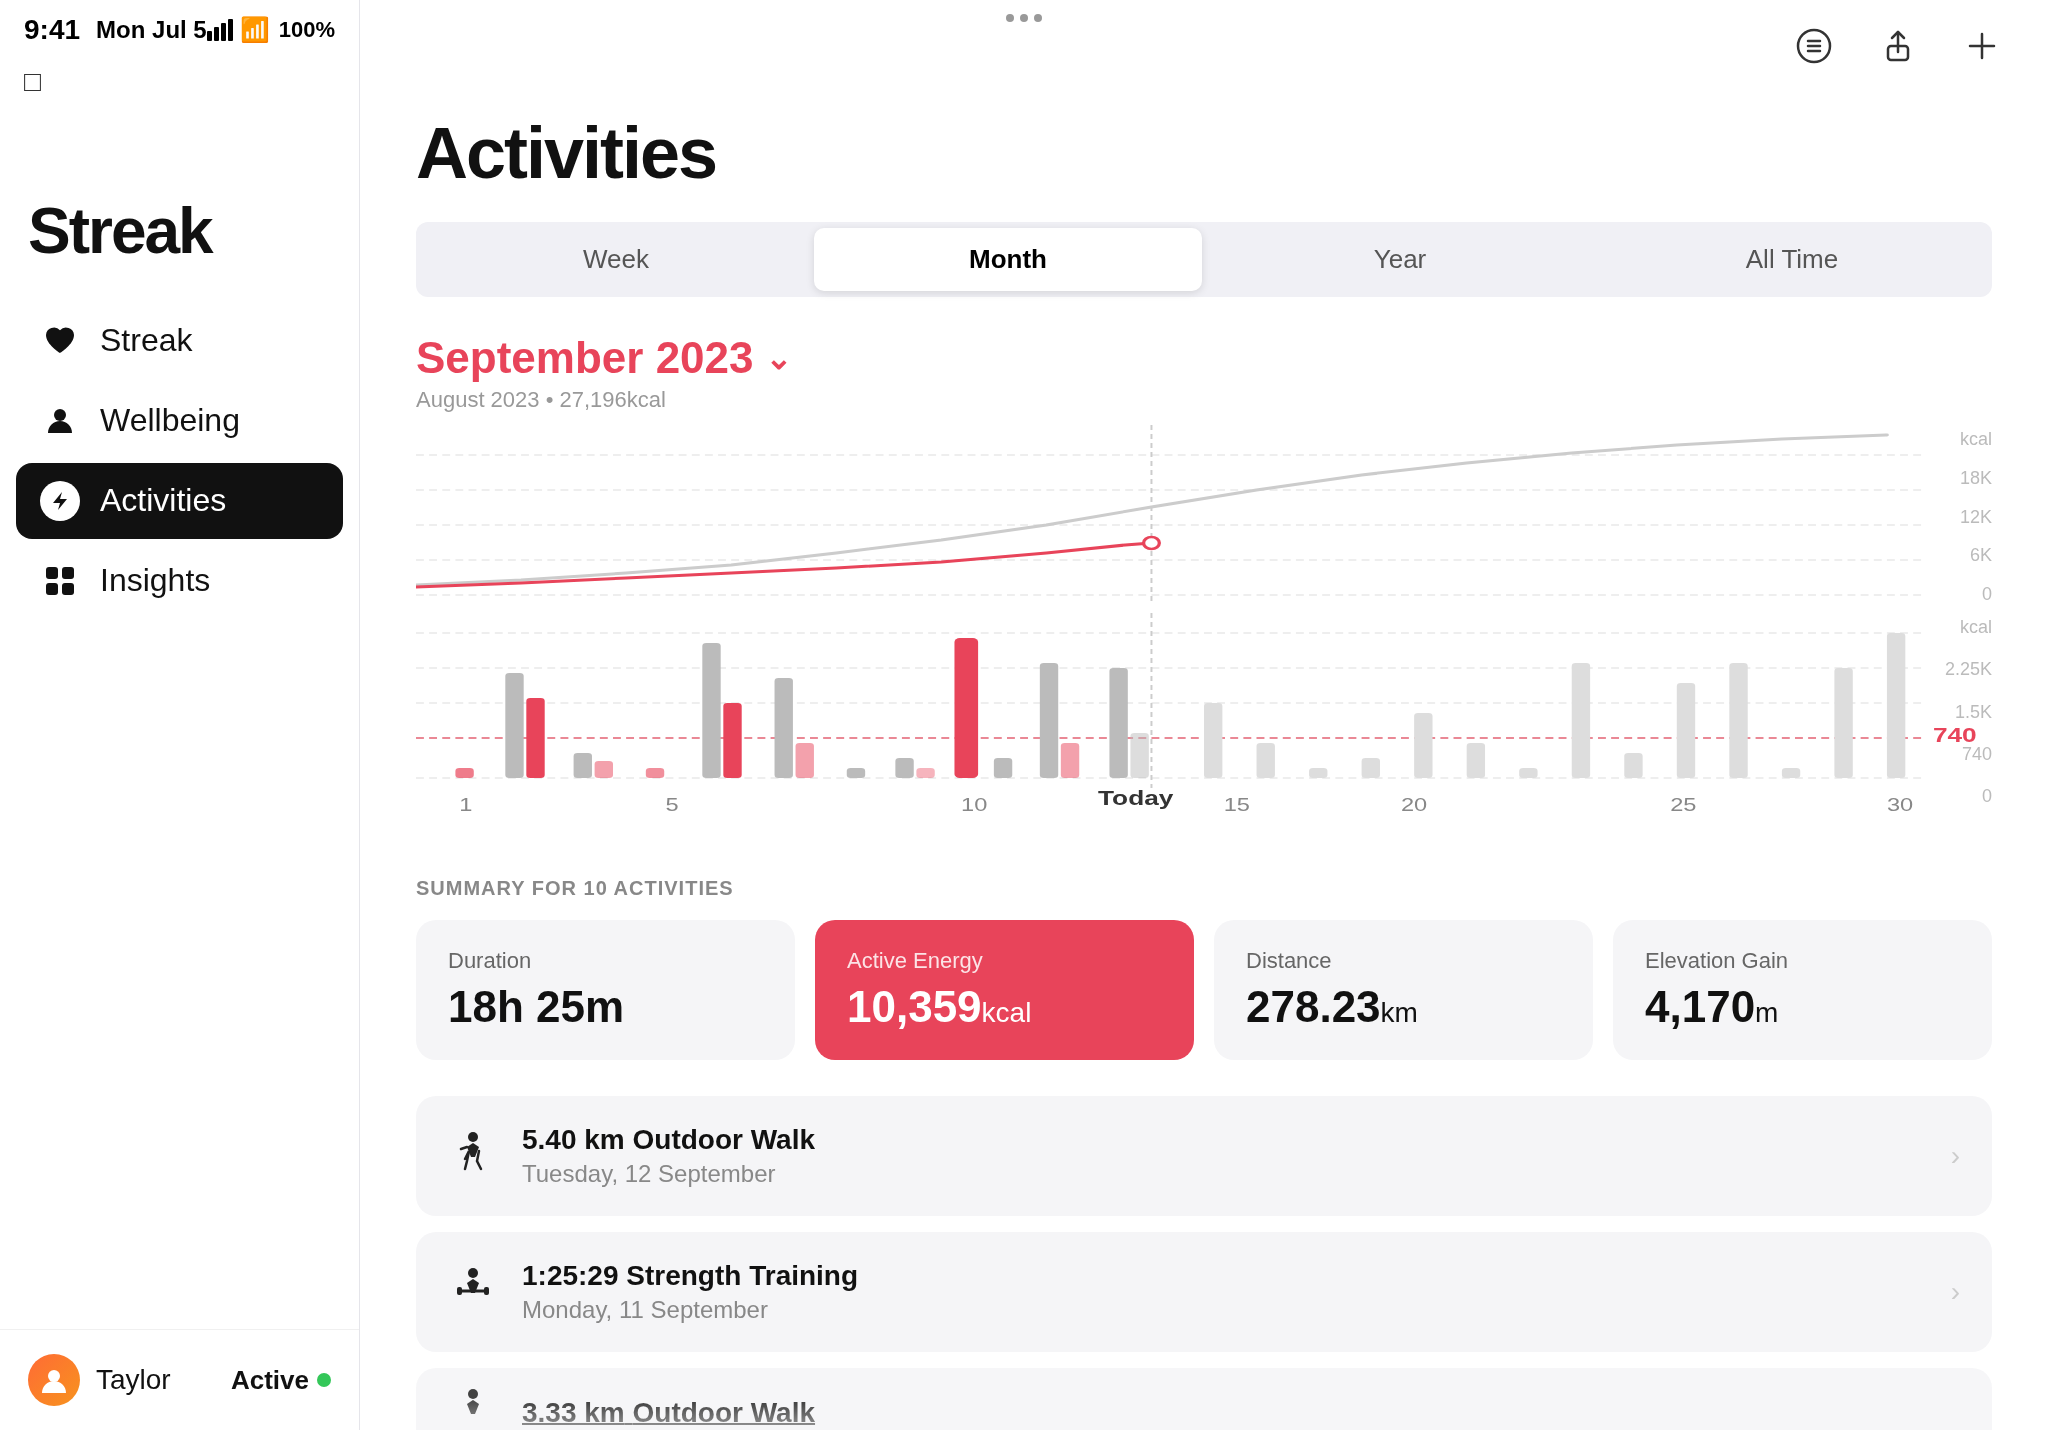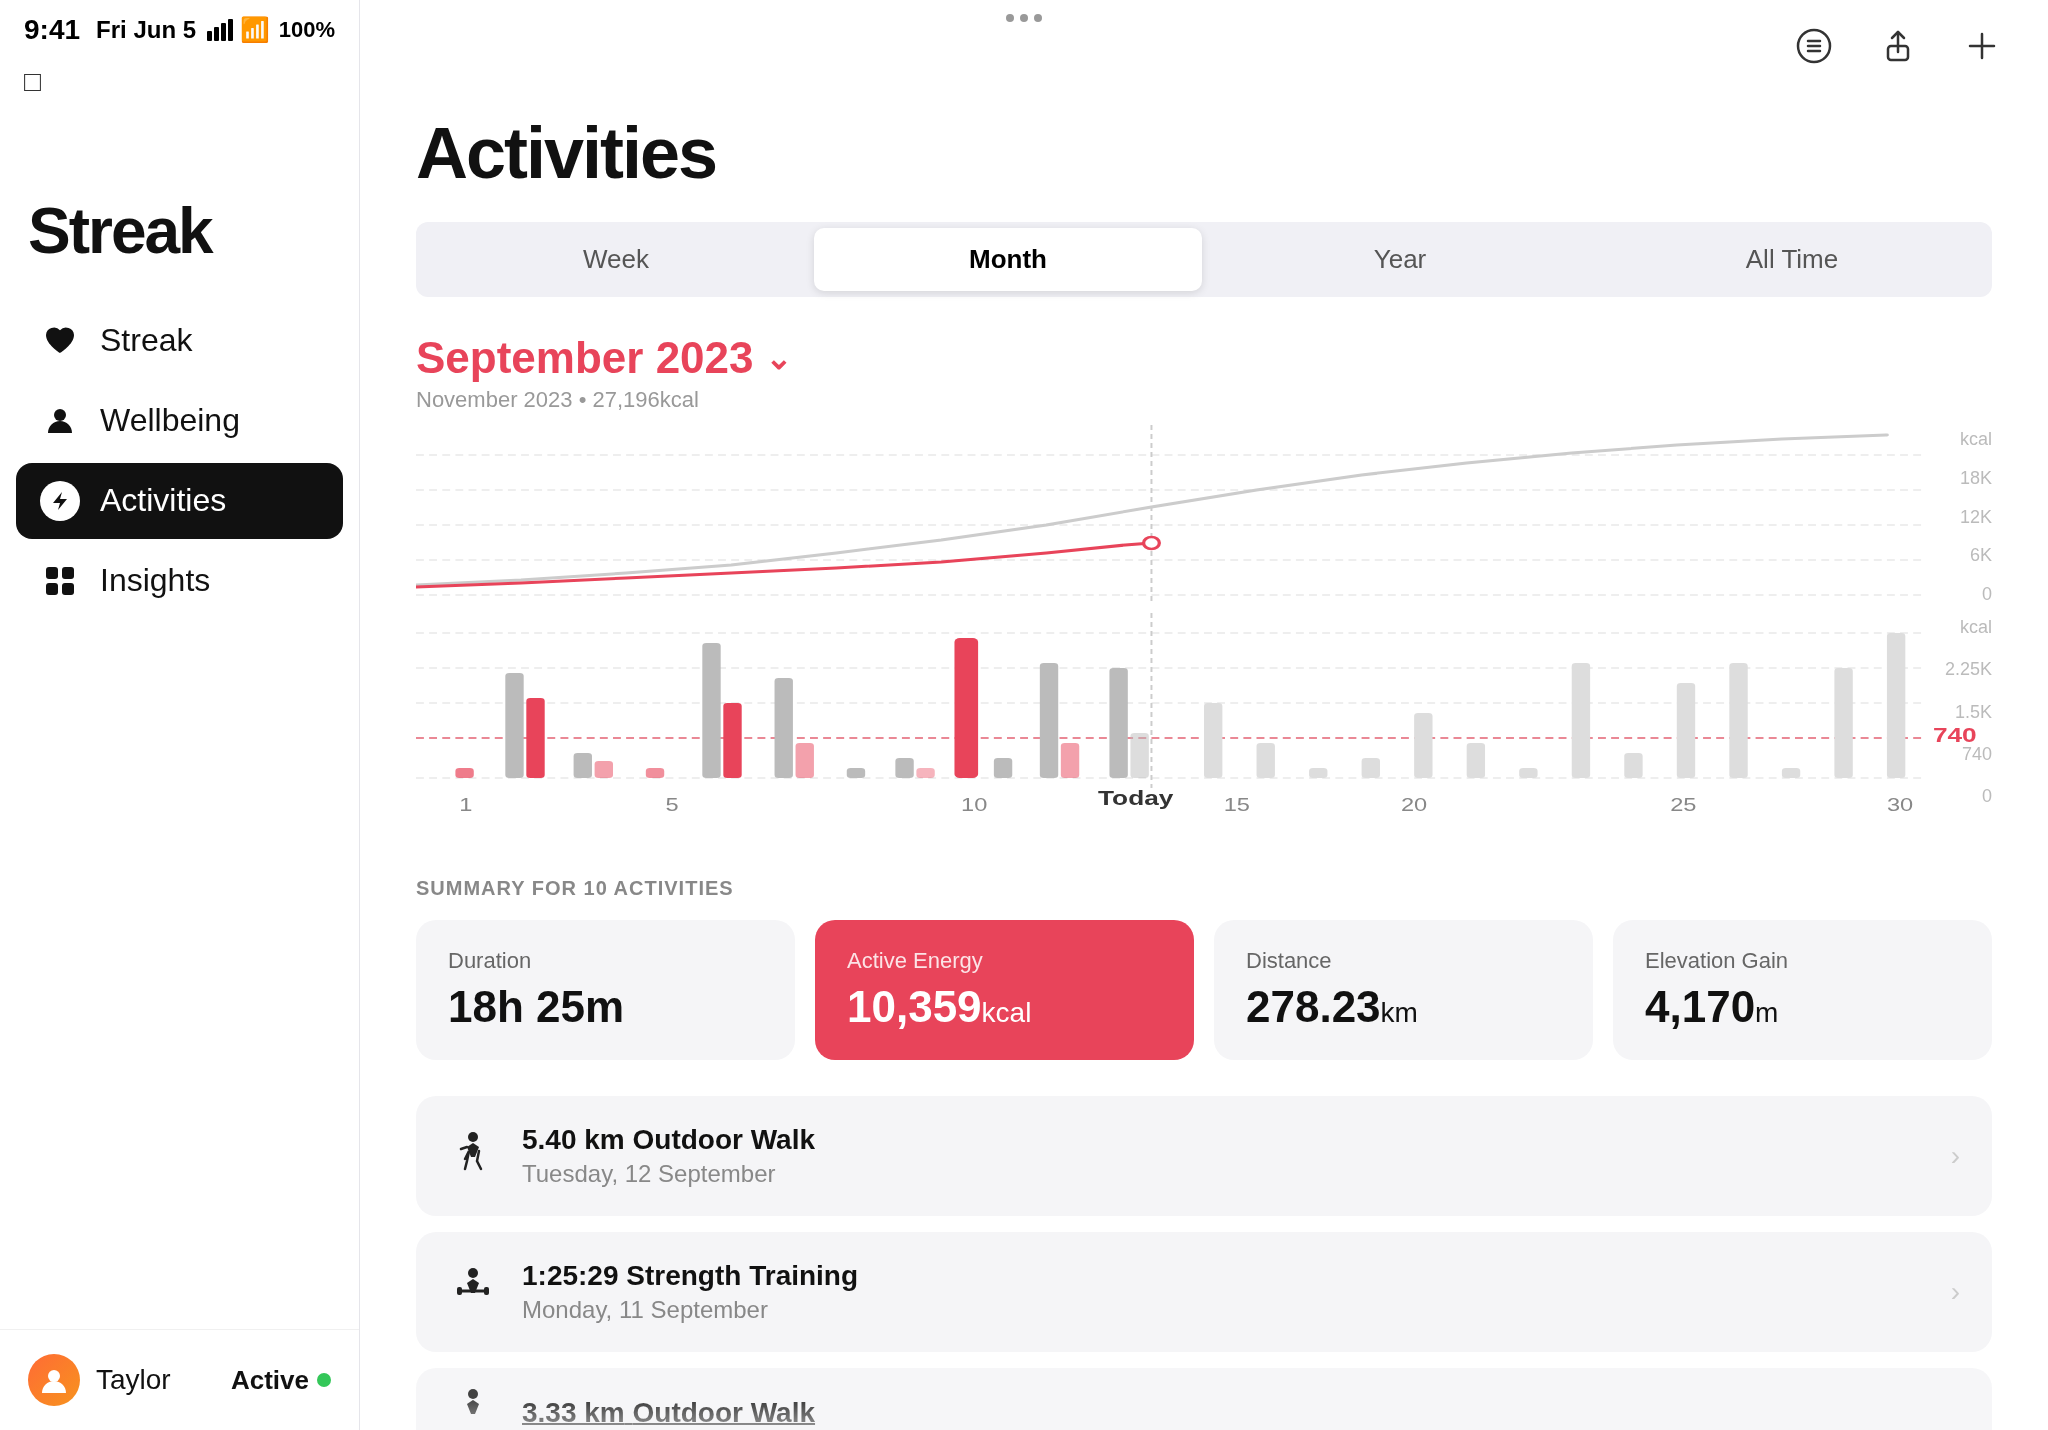--- a/index.html
+++ b/index.html
@@ -352,21 +352,21 @@
   <div class="dot"></div>
   <div class="dot"></div>
   <div class="dot"></div>
 </div>
 
 <div class="sidebar">
 
   <div class="status-bar">
     <div style="display:flex; gap:16px; align-items:center;">
       <span class="status-time">9:41</span>
-      <span class="status-date">Fri Jun 5</span>
+      <span class="status-date">Mon Jul 5</span>
     </div>
     <div class="status-icons">
 
       <div class="signal-bars">
         <span style="width:5px;height:10px;"></span>
         <span style="width:5px;height:14px;"></span>
         <span style="width:5px;height:18px;"></span>
         <span style="width:5px;height:22px;"></span>
       </div>
 
@@ -486,21 +486,21 @@
       <div class="tab-item">Year</div>
       <div class="tab-item">All Time</div>
     </div>
 
     <div class="date-header">
       <div class="current-month">
         <span>September 2023</span>
         <span class="chevron-down">⌄</span>
       </div>
       <div class="prev-month">
-        <span>November 2023</span>
+        <span>August 2023</span>
         •
         <span>27,196kcal</span>
       </div>
     </div>
 
     <div class="chart-section">
       <div style="position:relative; width:100%; margin-top:12px;">
         
         <div style="position:absolute; right:0; top:0; bottom:0; display:flex; flex-direction:column; justify-content:space-between; font-size:18px; color:#bbb; text-align:right; padding:4px 0; width:50px; z-index:2;">
           <span>kcal</span>

